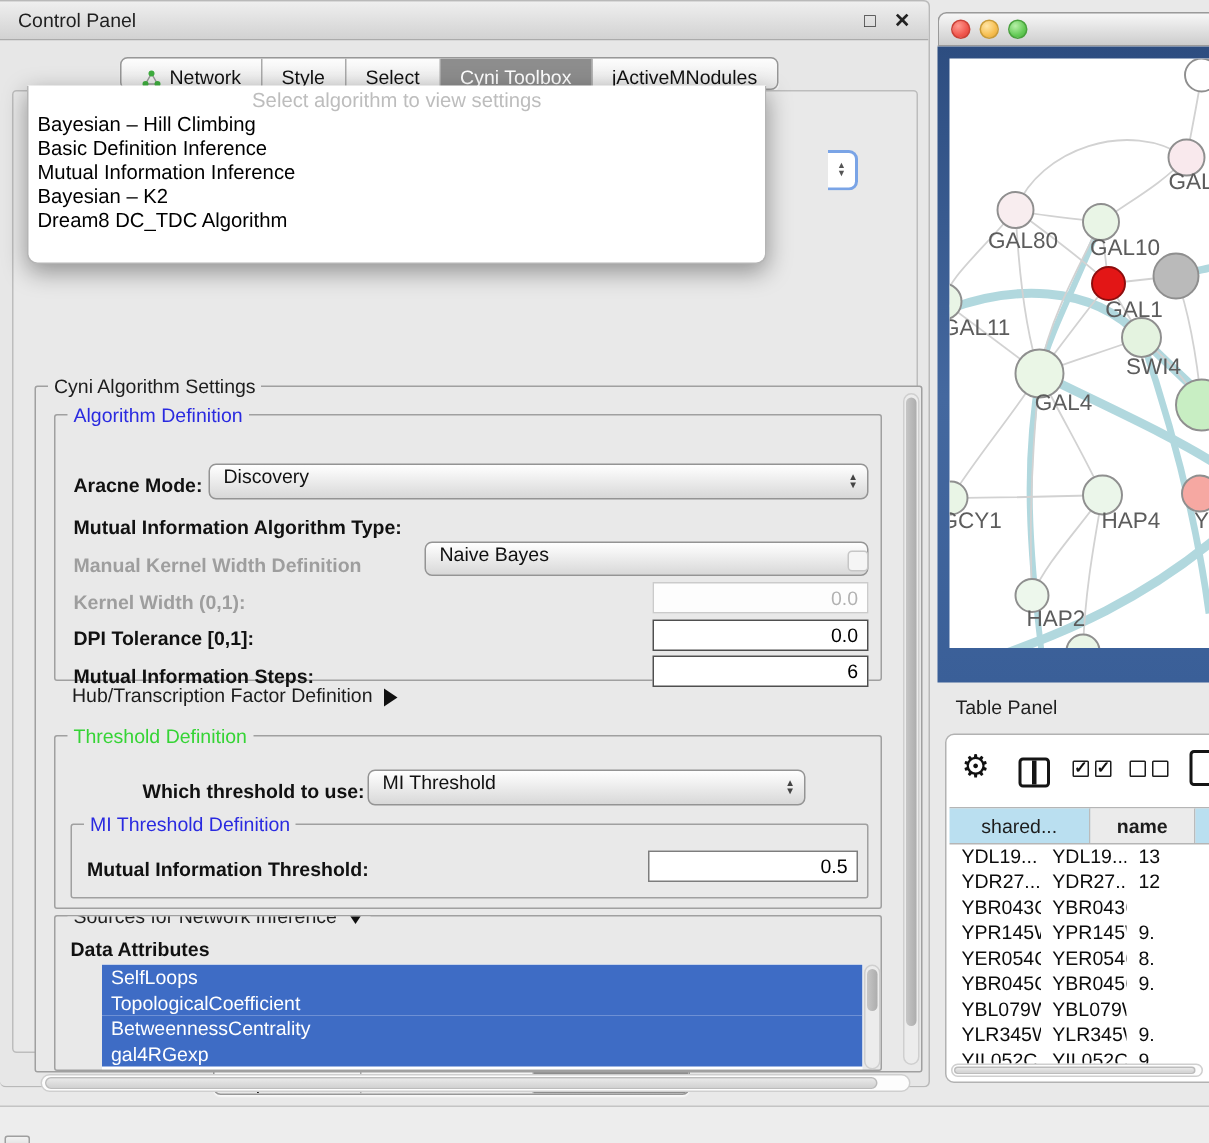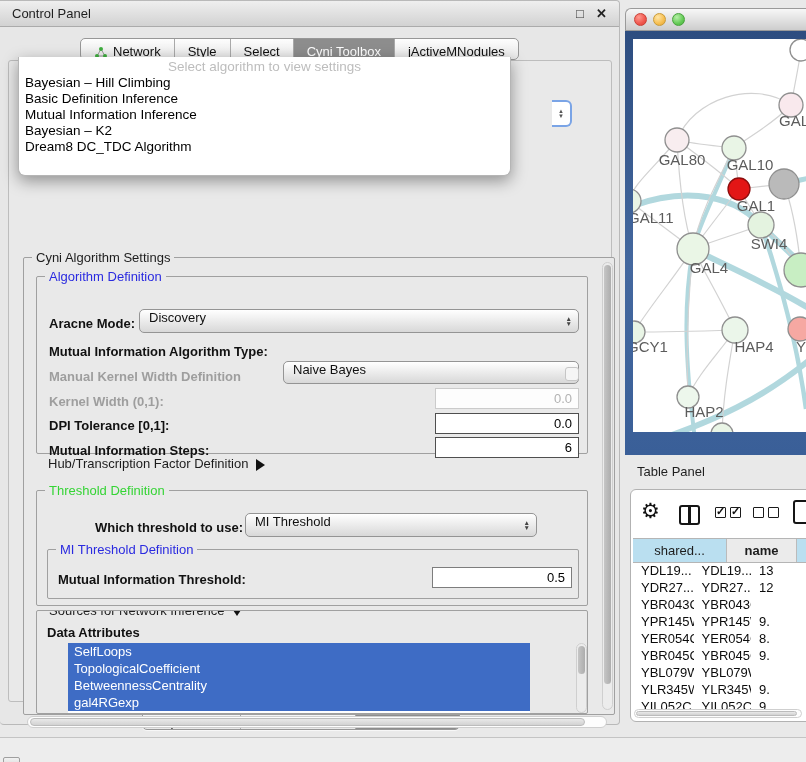--- a/index.html
+++ b/index.html
@@ -215,21 +215,21 @@
           <span class="abs lbl" style="left:10px; top:22px;">Mutual Information Threshold:</span>
           <div class="abs numfield mid" style="left:384px; top:17px; width:140px; height:21px;">
             <span>0.5</span>
           </div>
         </div>
       </div>
 
       <div class="abs groupbox" style="left:12px; top:352px; width:552px; height:104px; overflow:hidden;">
         <span class="legend" style="color:#1d1d1d;"><span>Sources for Network Inference</span><span class="triangle-down"></span></span>
         <span class="abs lbl" style="left:10px; top:14px;">Data Attributes</span>
-        <div class="abs" id="attr-list" style="left:31px; top:32px; width:462px; height:70px;">
+        <div class="abs" id="attr-list" style="left:31px; top:32px; width:507px; height:70px;">
             <div class="attr-item">SelfLoops</div>
             <div class="attr-item">TopologicalCoefficient</div>
             <div class="attr-item">BetweennessCentrality</div>
             <div class="attr-item">gal4RGexp</div>
           </div>
         <div class="abs vtrack" style="left:539px; top:32px; width:11px; height:70px;">
           <div class="vthumb" style="top:2px; height:28px;"></div>
         </div>
       </div>
     </div>

